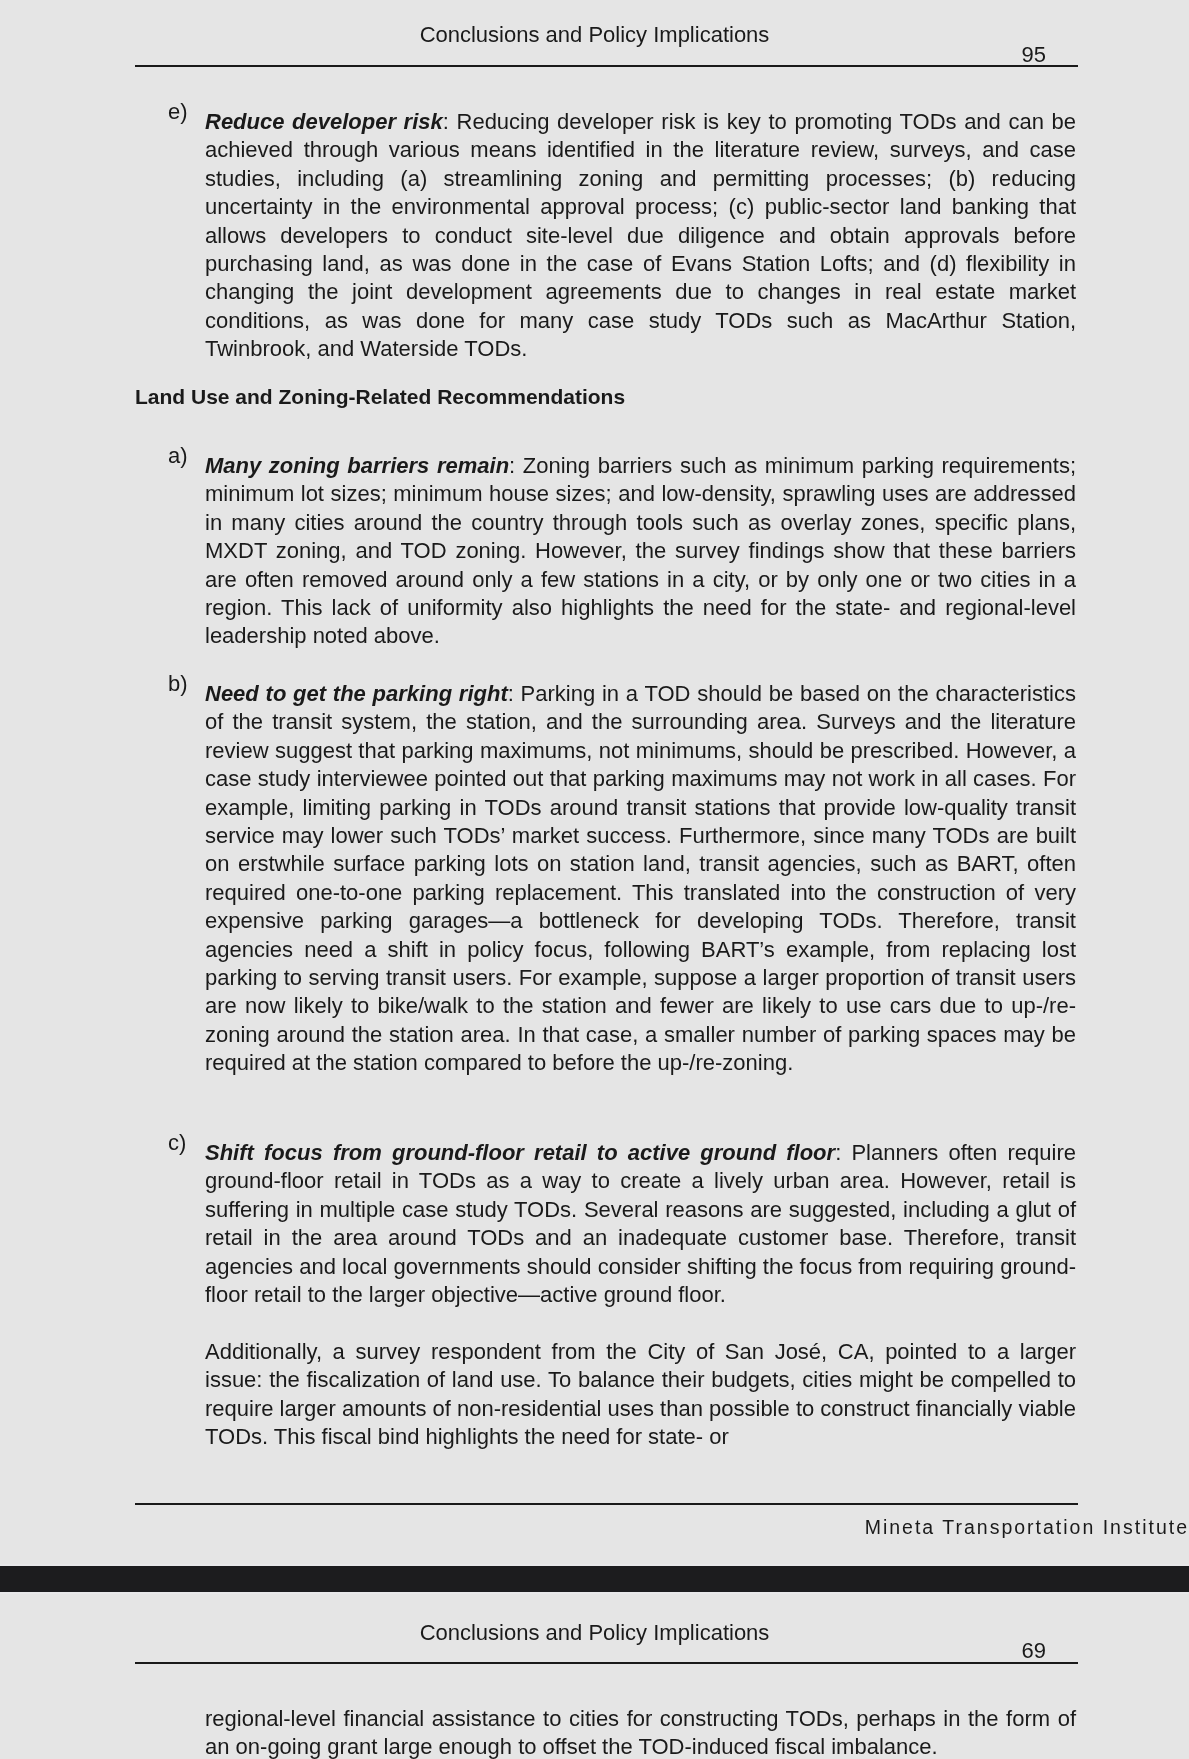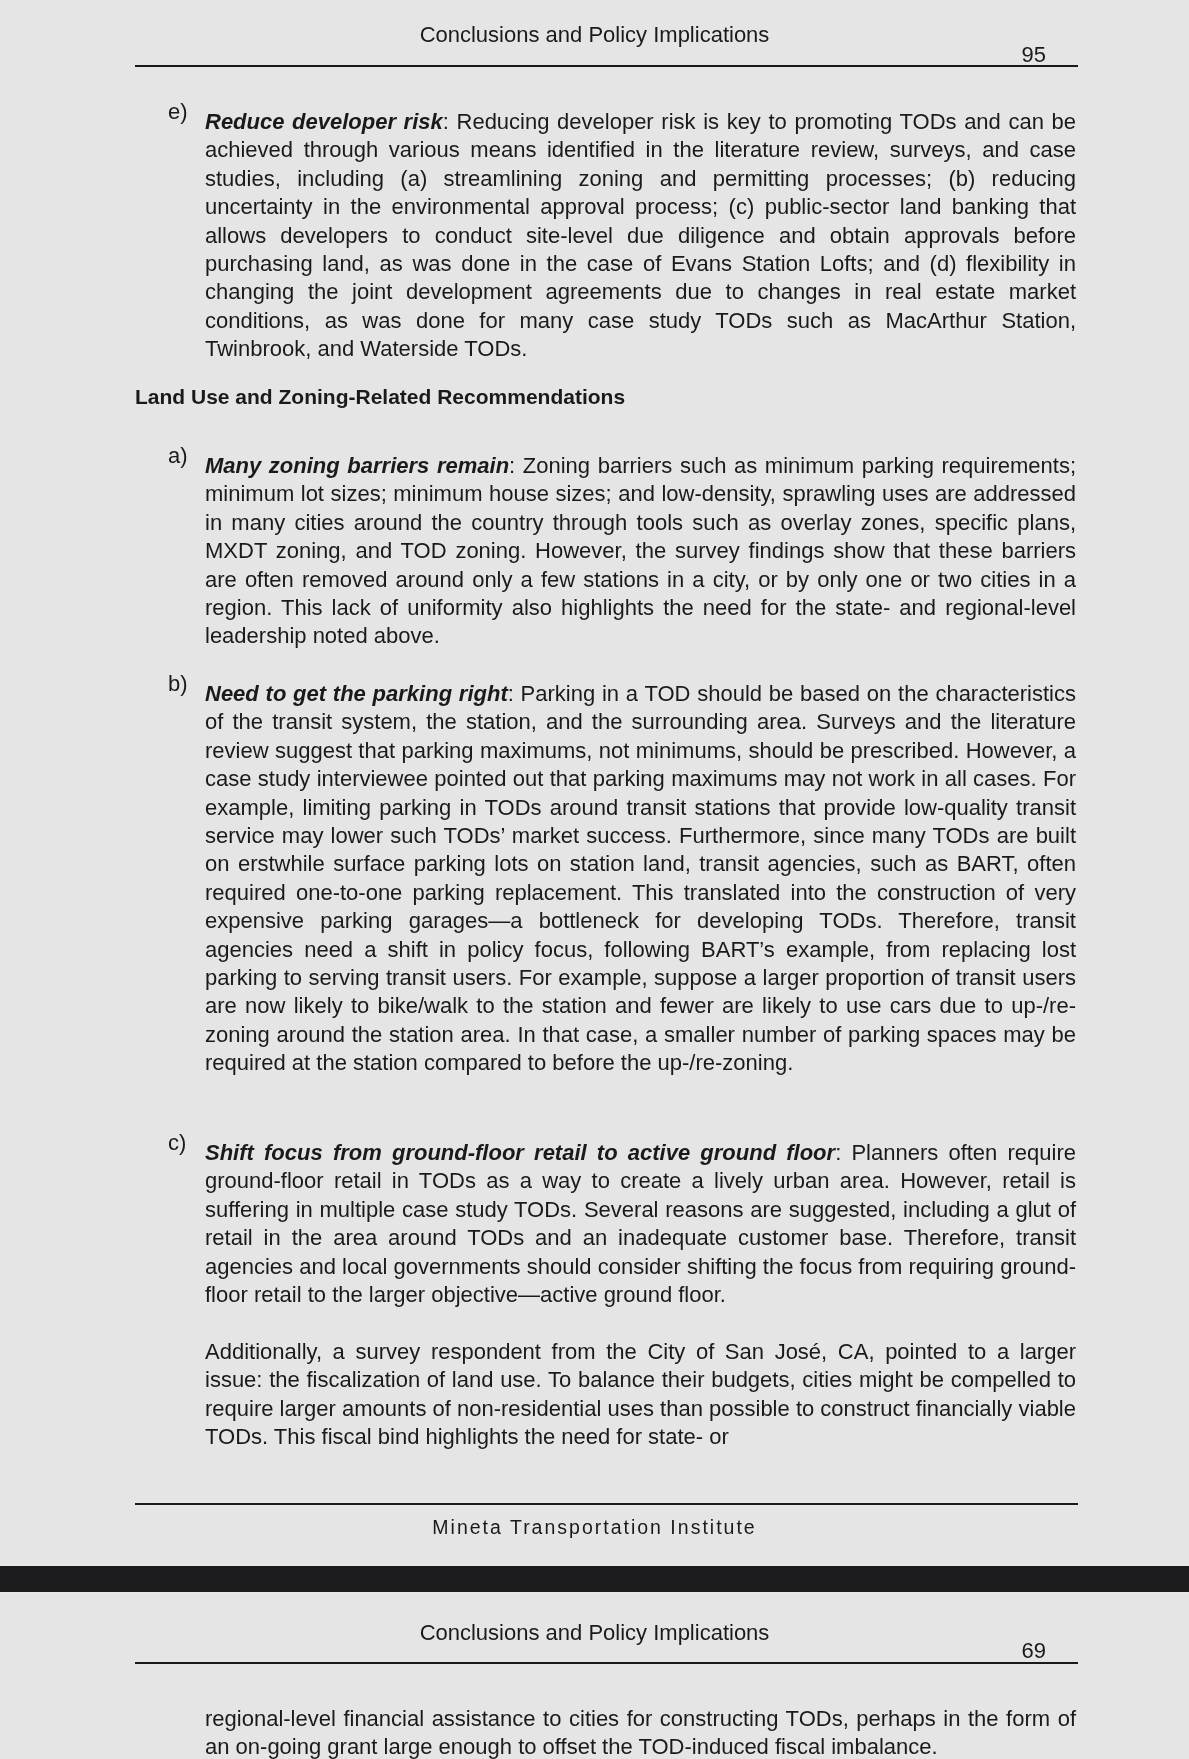--- a/index.html
+++ b/index.html
@@ -9,21 +9,21 @@
   .running-head { position:absolute; left:0; width:1189px; text-align:center;
                   font-size:22px; }
   .page-num { position:absolute; right:143px; font-size:22px;margin-left:35px; }
   .rule { position:absolute; left:135px; width:943px; height:2px; background:#1a1a1a; }
   .heading { position:absolute; left:135px; font-weight:bold; font-size:21px; }
   .item { position:absolute; left:168px; width:910px; }
   .label { position:absolute; left:0; top:0; font-size:22px; line-height:28.4px; }
   .para { position:absolute; left:27px; width:871px; font-size:22px; line-height:28.4px;
           text-align:justify; margin:10px; }
   .para .term { font-weight:bold; font-style:italic; }
-  .footer-text { position:absolute; left:0; width:1189px; text-align:center;
+  .footer-text { position:absolute; left:0; width:1189px; text-align:right;
                  font-size:19.5px; letter-spacing:2px; }
   .separator { position:absolute; left:0; width:1189px; height:26px; background:#1c1c1e;
                border-top:2px solid #e8e8ea; border-bottom:2px solid #e8e8ea; }
 </style>
 </head>
 <body>
 
 <div class="page" style="top:0;height:1564px;">
   <div class="running-head" style="top:22px;">Conclusions and Policy Implications</div>
   <div class="page-num" style="top:42px;">95</div>

